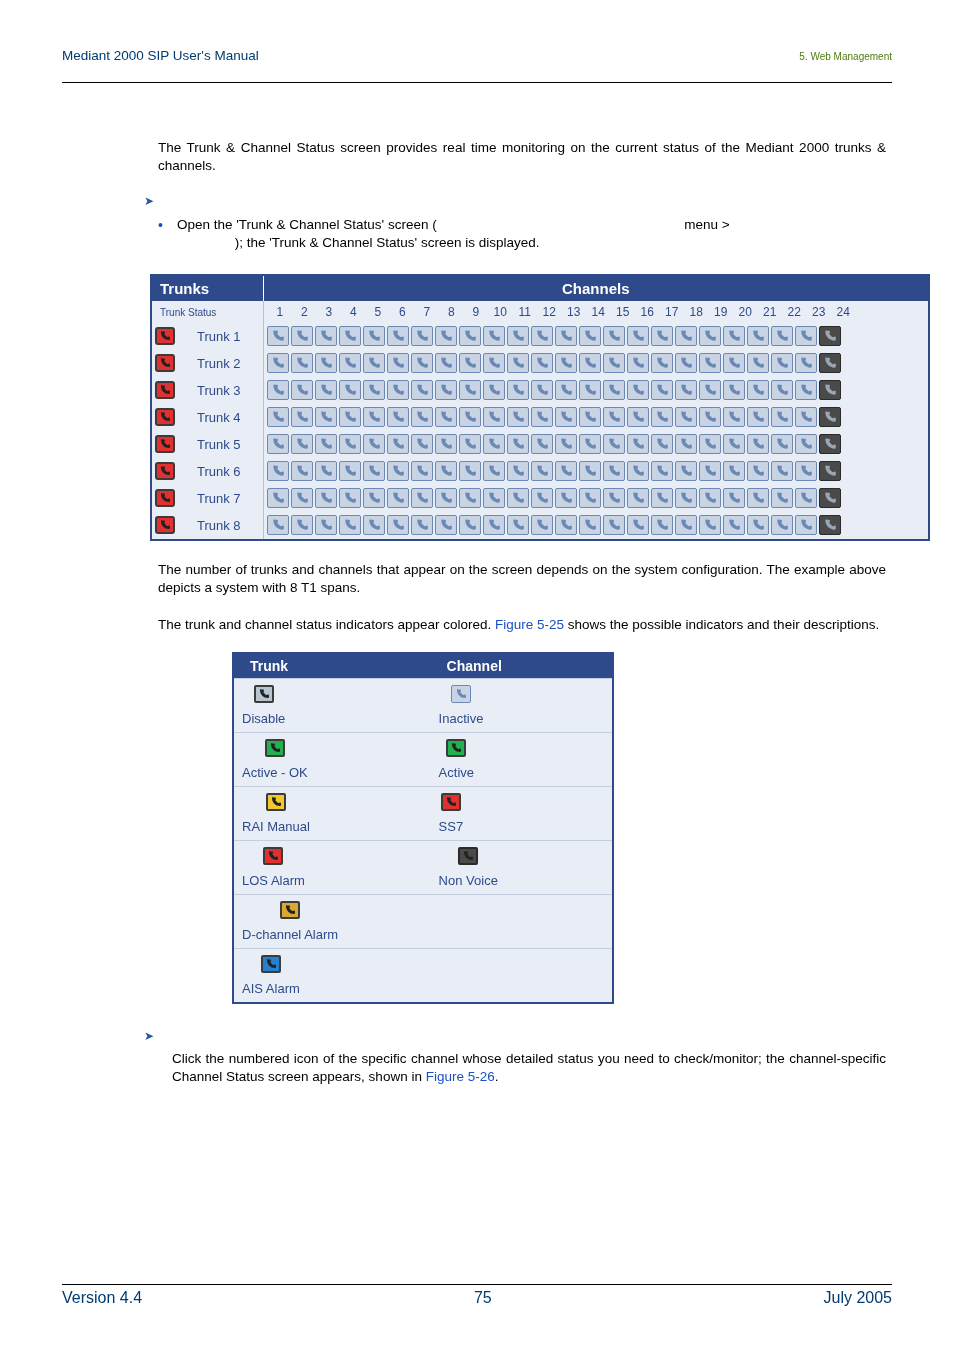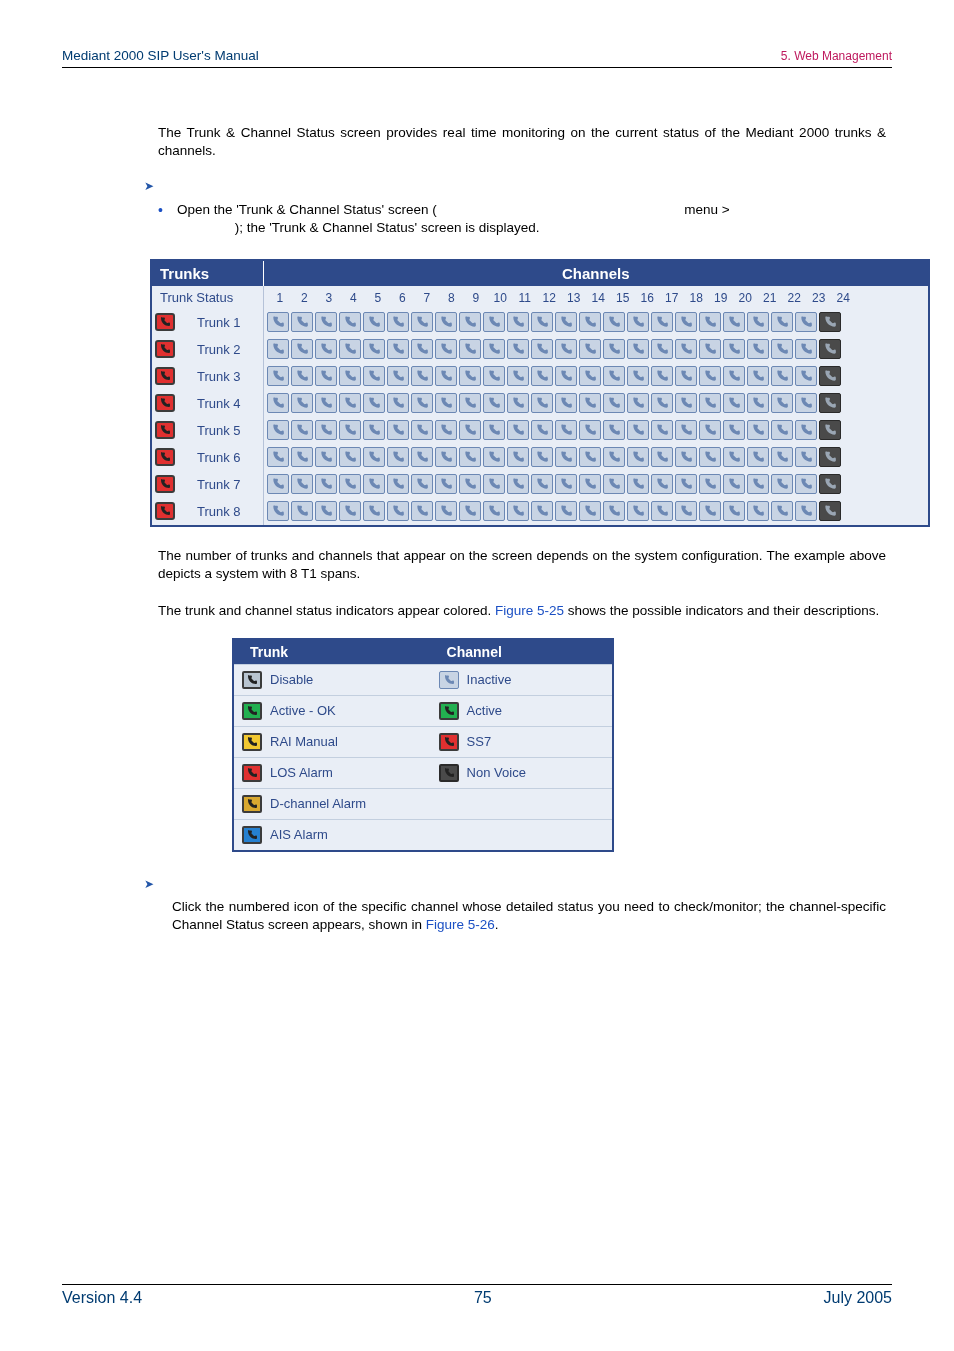--- a/index.html
+++ b/index.html
@@ -1,47 +1,47 @@
 <!DOCTYPE html>
 <html><head>
 <meta charset="utf-8">
 <style>
   * { box-sizing: border-box; margin: 0; padding: 0; }
   body { width: 954px; height: 1351px; font-family: Arial, Helvetica, sans-serif; background: #fff; position: relative; }
   .page { padding: 48px 62px 0 62px; }
-  .hdr { display: flex; justify-content: space-between; align-items: baseline; border-bottom: 1px solid #000; padding-bottom: 4px; margin-bottom: 56px; }
+  .hdr { display: flex; justify-content: space-between; align-items: baseline; border-bottom: 1px solid #000; padding-bottom: 19px; margin-bottom: 56px; }
   .hdr-left { color: #003b71; font-size: 13.5px; }
-  .hdr-right { color: #be185d; font-size: 12px; }
+  .hdr-right { color: #4d7c0f; font-size: 10px; }
   .section { margin-left: 96px; margin-right: 6px; color: #000; font-size: 13.5px; line-height: 1.35; }
   .para { margin-bottom: 18px; text-align: justify; }
   .chev { color: #2356a8; font-size: 12px; margin-left: -14px; margin-bottom: 6px; }
   .bul { display: flex; gap: 14px; margin-bottom: 10px; margin-left: 0; }
   .bul .dot { color: #1b50c4; font-size: 14px; line-height: 1.35; }
   .bul .txt { flex: 1; text-align: justify; }
   .fig-table { margin: 22px 0 20px -6px; border: 2px solid #2e4a8a; width: 780px; background: #e9eef6; border-collapse: collapse; }
   .fig-table .head-row td.th1 { background: #2e4a8a; color: #fff; font-weight: bold; font-size: 15px; padding: 4px 8px; width: 112px; border-right: 1px solid #fff; }
   .fig-table .head-row td.th2 { background: #2e4a8a; color: #fff; font-weight: bold; font-size: 15px; padding: 4px 8px; text-align: center; }
-  .fig-table .sub-row td.s1 { color: #2e4a8a; font-size: 13px; padding: 4px 8px; border-right: 1px solid #b5c2d8; }
+  .fig-table .sub-row td.s1 { color: #2e4a8a; font-size: 10px; padding: 4px 8px; border-right: 1px solid #b5c2d8; }
   .fig-table .sub-row td.s2 { color: #2e4a8a; font-size: 12px; padding: 4px 4px; letter-spacing: 0; white-space: nowrap; }
   .chnums { display: inline-flex; gap: 0; }
   .chnums span { display: inline-block; width: 24.5px; text-align: center; }
   .trow td.t1 { padding: 3px 3px; border-right: 1px solid #b5c2d8; vertical-align: middle; }
   .trow td.t2 { padding: 3px 3px; vertical-align: middle; }
   .trunk-badge { display: inline-flex; align-items: center; gap: 22px; }
   .led-box { width: 20px; height: 18px; background: #e03030; border: 2px solid #3b3b3b; border-radius: 3px; display: inline-flex; align-items: center; justify-content: center; }
   .phone-svg { width: 12px; height: 12px; }
   .trunk-name { color: #2e4a8a; font-size: 13px; }
   .ch-row { display: inline-flex; gap: 2px; }
   .ch-cell { width: 22px; height: 20px; background: #c8d4e4; border: 1px solid #6c88b4; border-radius: 2px; display: inline-flex; align-items: center; justify-content: center; position: relative; }
   .ch-cell.last { background: #4a4a4a; border-color: #2a2a2a; }
   .ch-cell svg { width: 14px; height: 14px; }
   .legend-table { margin-left: 170px; margin-top: 12px; width: 382px; border: 2px solid #2e4a8a; background: #e9eef6; border-collapse: collapse; }
   .legend-table .lh td { background: #2e4a8a; color: #fff; font-weight: bold; padding: 4px 16px; font-size: 14px; }
   .legend-table .lr td { padding: 6px 8px; color: #2e4a8a; font-size: 13px; border-top: 1px solid #c3cfdf; }
-  .legend-item { display: inline-flex; align-items: center; gap: 8px; }
+  .legend-item { display: inline-flex; align-items: center; gap: 8px; flex-direction: column; }
   .legend-box { width: 20px; height: 18px; border: 2px solid #3b3b3b; border-radius: 2px; display: inline-flex; align-items: center; justify-content: center; }
   .lb-gray { background: #b8c4d0; }
   .lb-green { background: #22b050; }
   .lb-yellow { background: #f2c830; }
   .lb-red { background: #e03030; }
   .lb-blue { background: #2580d0; }
   .lb-purple { background: #d8a830; }
   .lb-ch-in { background: #c8d4e4; border: 1px solid #6c88b4; }
   .lb-ch-act { background: #22b050; }
   .lb-ch-non { background: #4a4a4a; border-color: #2a2a2a; }

